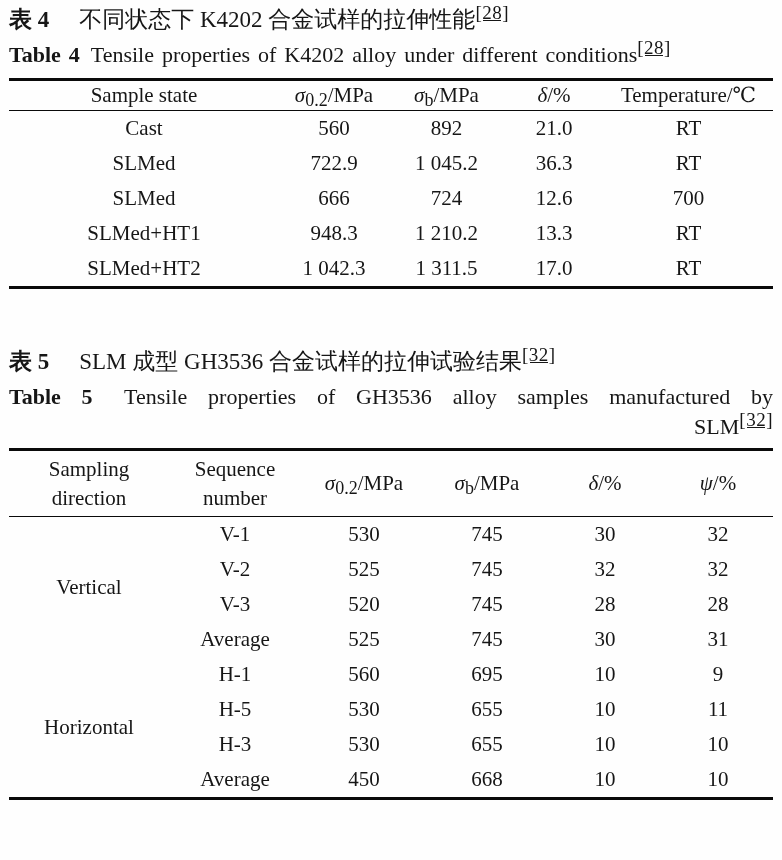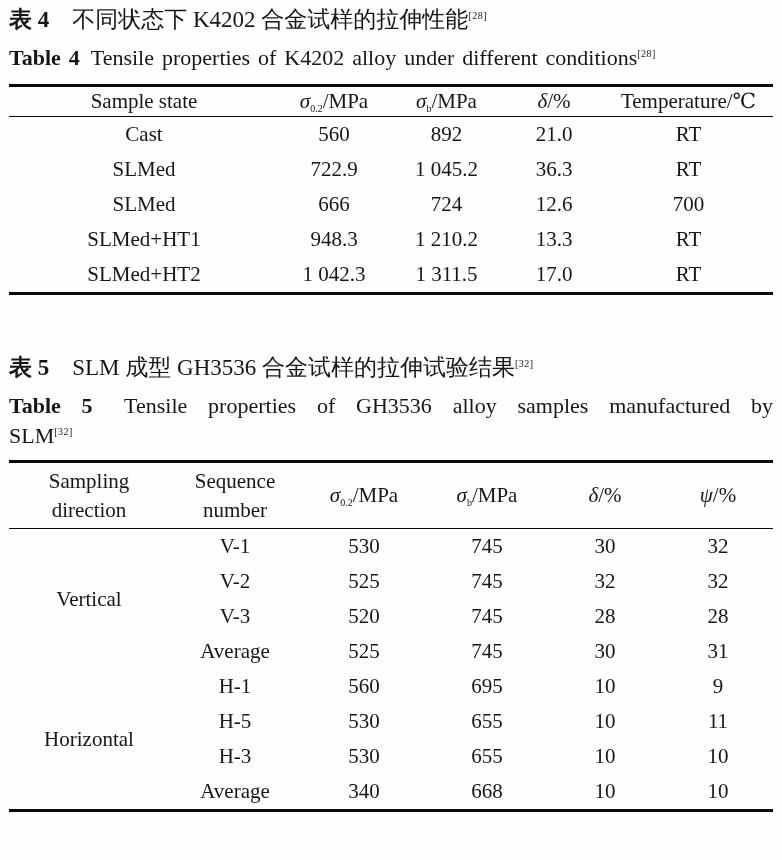--- a/index.html
+++ b/index.html
@@ -14,44 +14,46 @@
     overflow: hidden;
   }
 
   
   .cap-zh {
     font-size: 23px;
     line-height: 30px;
     margin-top: 2px;
     white-space: nowrap;
   }
-  .cap-zh .cap-label { font-weight: bold; margin-right: 23px; }
+  .cap-zh .cap-label { font-weight: bold; margin-right: 30px; }
   .cap-en {
     font-size: 22px;
     line-height: 29px;
     margin-top: 4px;
     word-spacing: 2.5px;
   }
   .cap-en .cap-label { font-weight: bold; margin-right: 11px; text-align: right; }
   .cap-en-justify {
     text-align: justify;
     text-align-last: justify;
     word-spacing: normal;
   }
   .cap-en-line2 {
     font-size: 22px;
     line-height: 29px;
     margin-top: 1px;
     word-spacing: normal;
+    text-align: right;
   }
   .ref-sup {
-    font-size: 10px;
+    font-size: 19px;
     position: relative;
     top: -8px;
     letter-spacing: 0.5px;
+    text-decoration: underline;
   }
 
   
   table {
     width: 764px;
     border-collapse: collapse;
     table-layout: fixed;
     font-size: 21px;
     border-top: 3.2px solid #0a0a0a;
     border-bottom: 3.2px solid #0a0a0a;
@@ -70,21 +72,21 @@
   .t4 { margin-bottom: 16px; }
 
   .t5 { margin-top: 6px; }
   .t5 th { height: 65px; line-height: 29px; }
   .t5 td { height: 35px; text-align: center; }
 
   .two-line { white-space: pre-line; }
 
   .sym { font-style: italic; }
   sub.colsub {
-    font-size: 10px;
+    font-size: 18px;
     vertical-align: -4px;
     line-height: 0;
   }
 
   .gap-between-tables { height: 40px; }
 </style>
 </head>
 <body>
 
 <div class="cap-zh"><span class="cap-label">表 4</span><span>不同状态下 K4202 合金试样的拉伸性能</span><span class="ref-sup">[28]</span></div>
@@ -222,19 +224,19 @@
       </tr>
       <tr>
         <td>H-3</td>
         <td>530</td>
         <td>655</td>
         <td>10</td>
         <td>10</td>
       </tr>
       <tr>
         <td>Average</td>
-        <td>340</td>
+        <td>450</td>
         <td>668</td>
         <td>10</td>
         <td>10</td>
       </tr>
     </tbody>
 </table>
 
 </body></html>

